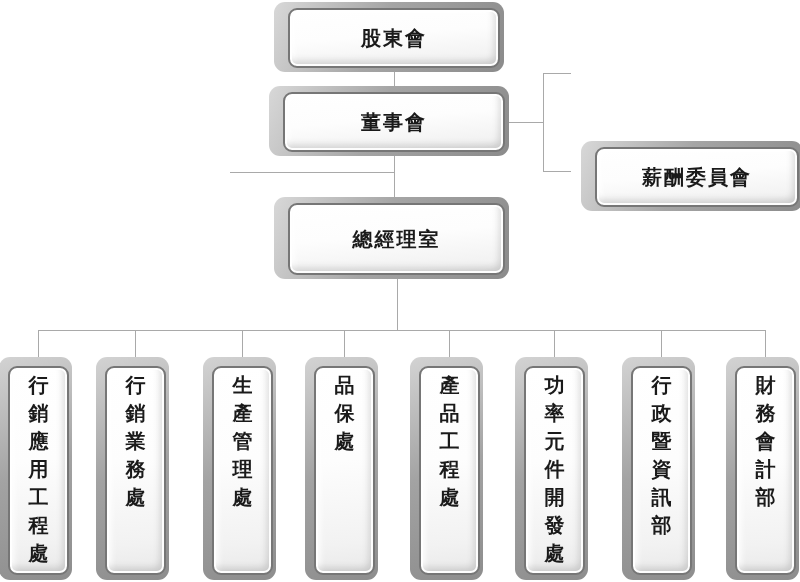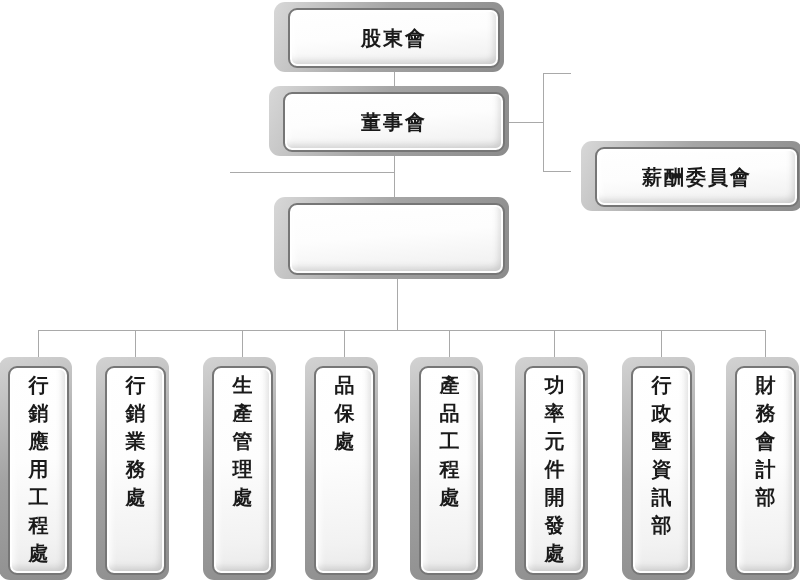--- a/index.html
+++ b/index.html
@@ -104,20 +104,21 @@
   <div class="node h-node" style="left:571px;top:147px;width:204px;height:60px;margin-left:24px;">
     <div class="back"></div>
     <div class="face"></div>
     <div class="label">薪酬委員會</div>
   </div>
 
 
   <div class="node h-node" style="left:288px;top:203px;width:217px;height:72px;">
     <div class="back"></div>
     <div class="face"></div>
+    <div class="label">總經理室</div>
   </div>
 
   <div class="node v-node" style="left:8px;top:366px;width:61px;height:209px;">
     <div class="back"></div>
     <div class="face"></div>
     <div class="label">行
 銷
 應
 用
 工

